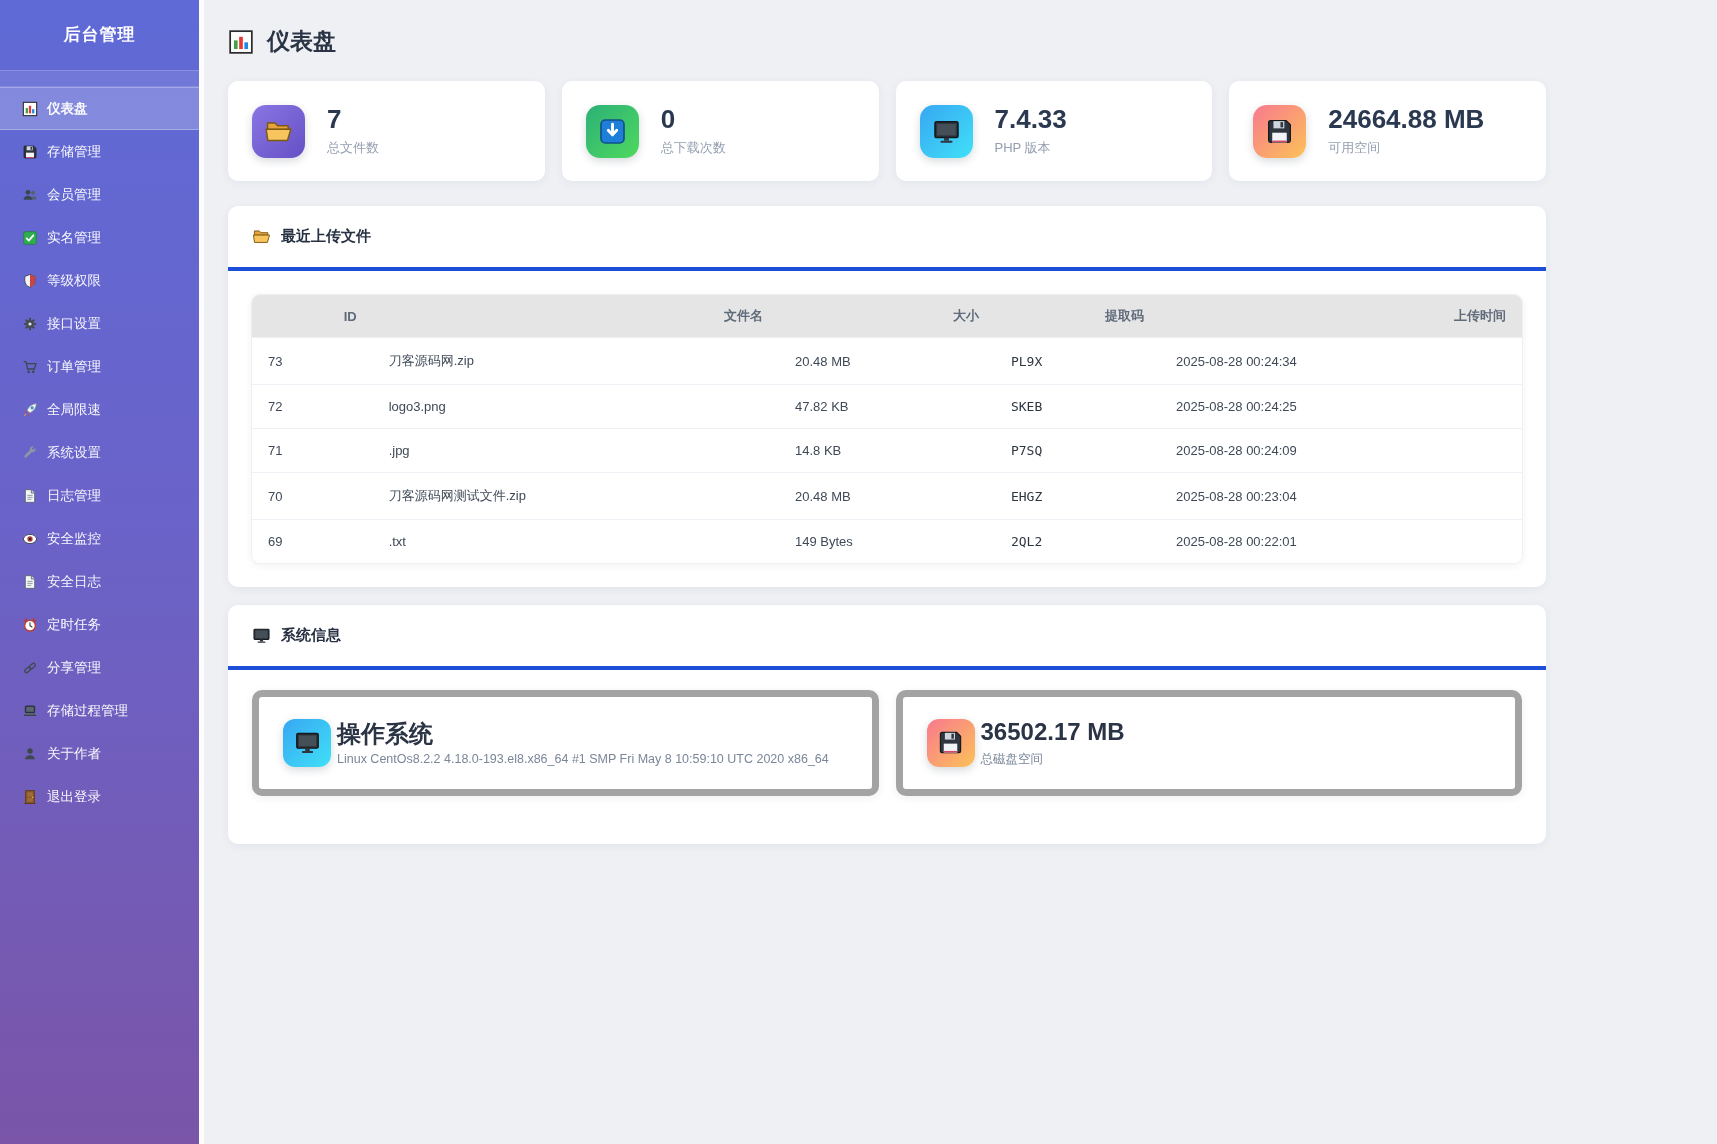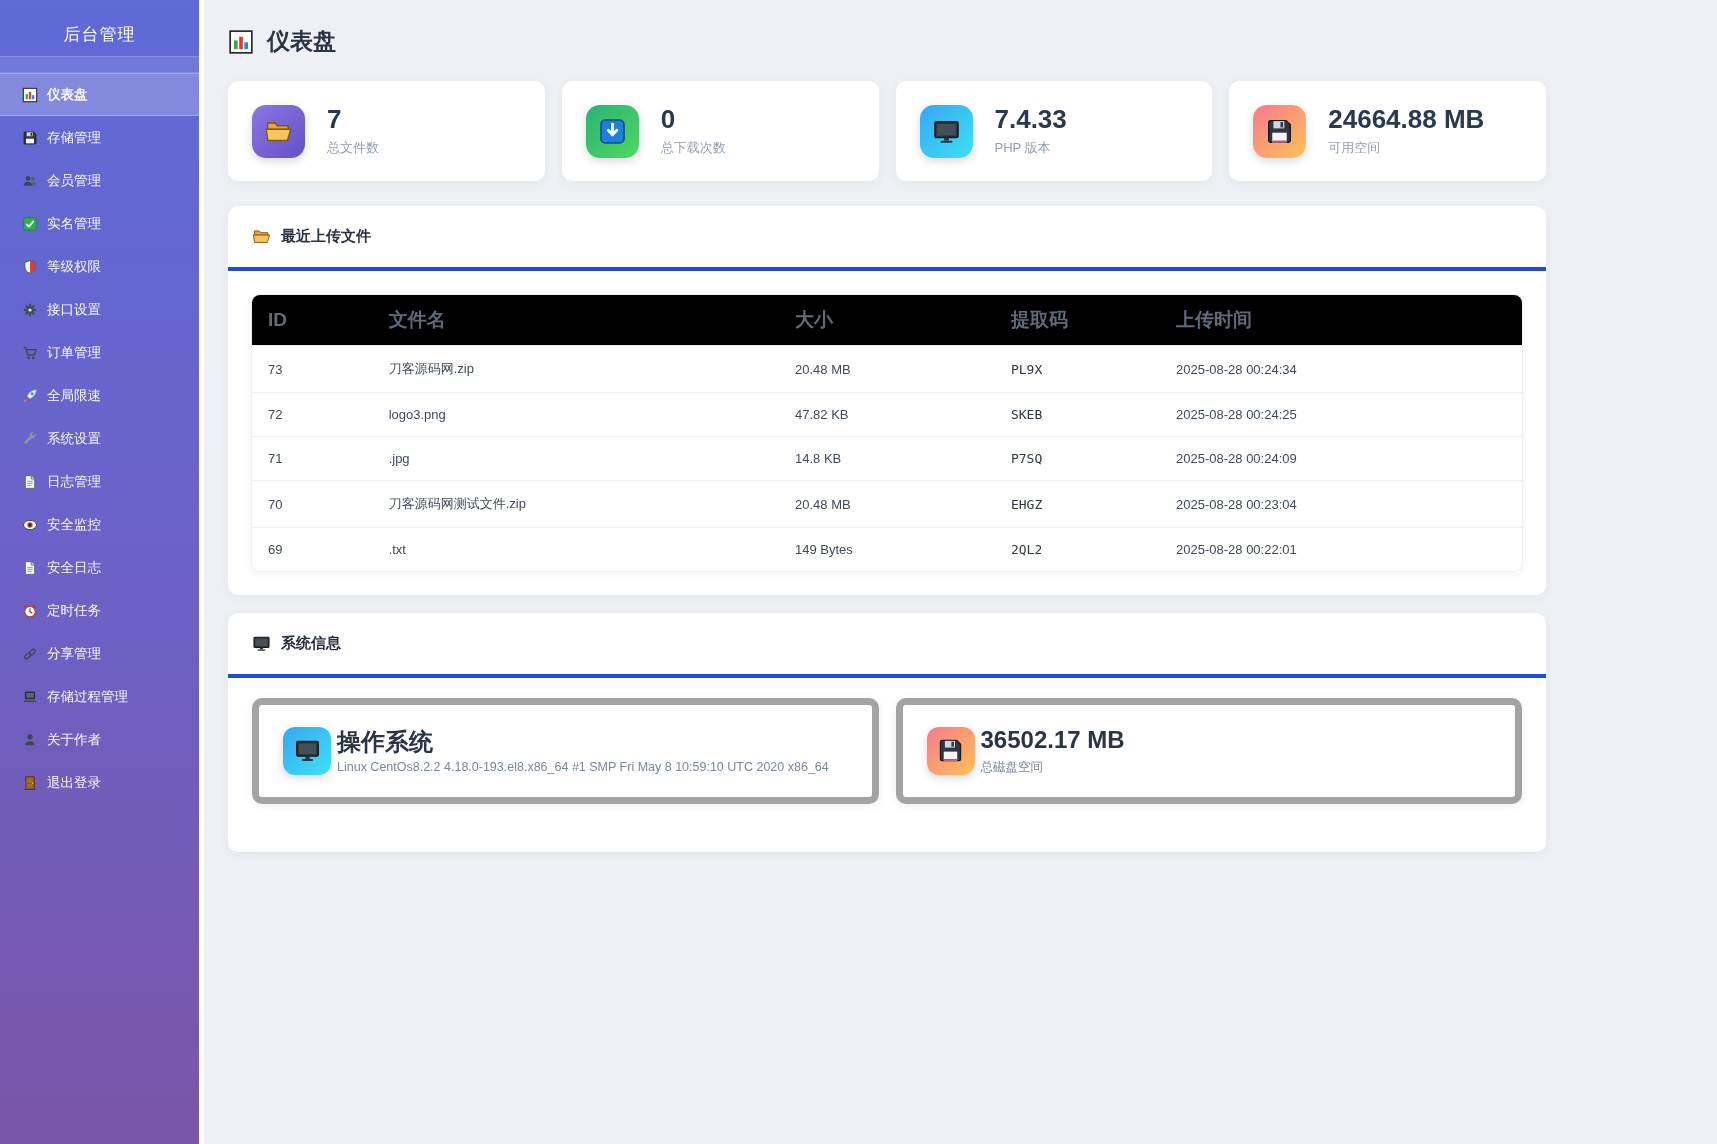--- a/index.html
+++ b/index.html
@@ -10,22 +10,22 @@
   }
   .app { display:flex; width:1717px; height:1144px; }
 
   
   .sidebar {
     width:204px; min-width:204px; height:100%;
     background:linear-gradient(180deg,#5f6ad6 0%,#6a63c9 45%,#7a55a8 100%);
     border-right:5px solid #fdfdfe;
   }
   .sidebar-title {
-    height:56px; line-height:70px; text-align:center;
-    color:#ffffff; font-size:17px; font-weight:normal; letter-spacing:1px;
+    height:70px; line-height:70px; text-align:center;
+    color:#ffffff; font-size:17px; font-weight:bold; letter-spacing:1px;
   }
   .sidebar-sep {
     height:17px; background:rgba(255,255,255,0.10);
     border-top:1px solid rgba(255,255,255,0.18);
     border-bottom:1px solid rgba(255,255,255,0.14);
   }
   .menu-item {
     display:flex; align-items:center; gap:9px;
     height:43px; padding-left:22px; cursor:pointer;
     color:rgba(255,255,255,0.95); font-size:13.5px; text-decoration:none;
@@ -78,21 +78,21 @@
   .ch-title { font-size:15px; font-weight:bold; color:#273142; }
 
   
   .table-wrap {
     margin:24px; border-radius:8px; overflow:hidden;
     box-shadow:0 0 0 1px #eef0f4, 0 2px 8px rgba(31,45,61,0.07);
   }
   table { width:100%; border-collapse:collapse; table-layout:fixed; }
   col.c-id{width:9.5%} col.c-name{width:32%} col.c-size{width:17%} col.c-code{width:13%} col.c-time{width:28.5%}
   thead th {
-    background:#000000; text-align:left; font-size:19px; font-weight:bold;
+    background:#e5e5e5; text-align:right; font-size:13px; font-weight:bold;
     color:#5f6b7a; padding:12px 16px;
   }
   tbody td {
     padding:14px 16px; font-size:13px; color:#3f4957;
     border-top:1px solid #edf0f4; background:#fff;
   }
   td.code { font-family:"DejaVu Sans Mono","Liberation Mono",monospace; color:#2e3640; }
 
   
   .sys-grid { display:flex; gap:17px; padding:20px 24px 48px 24px; }

